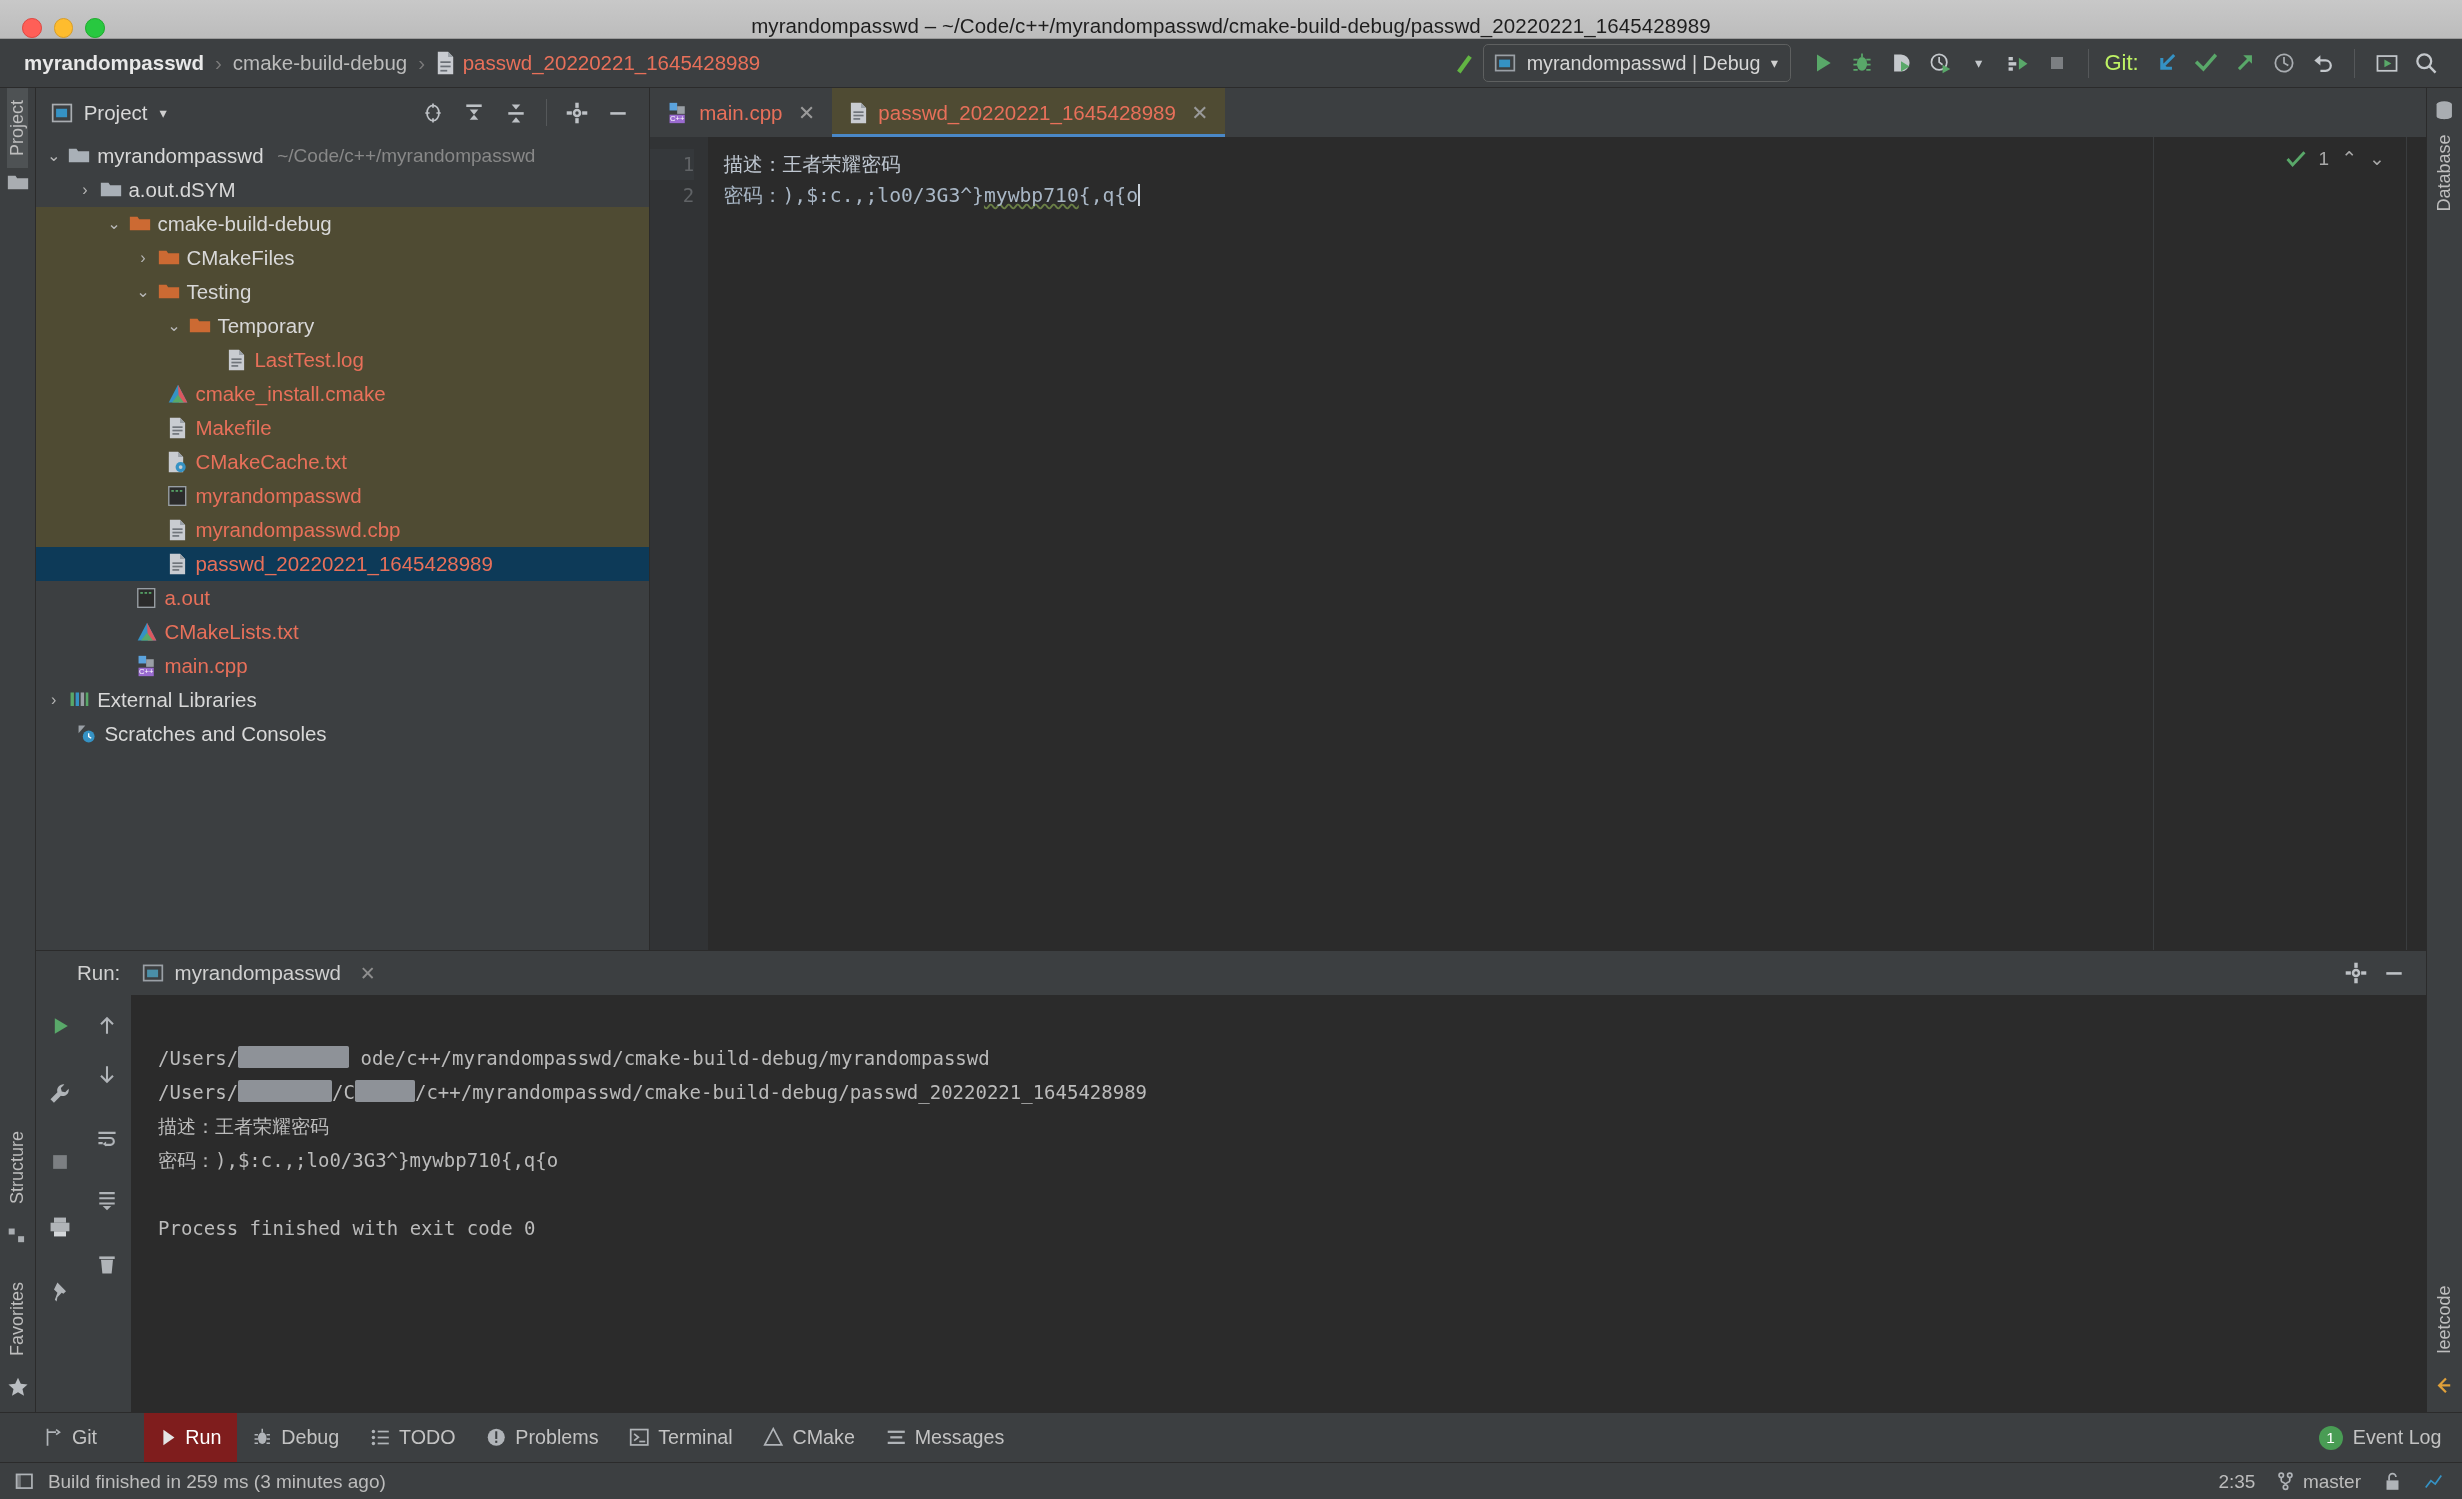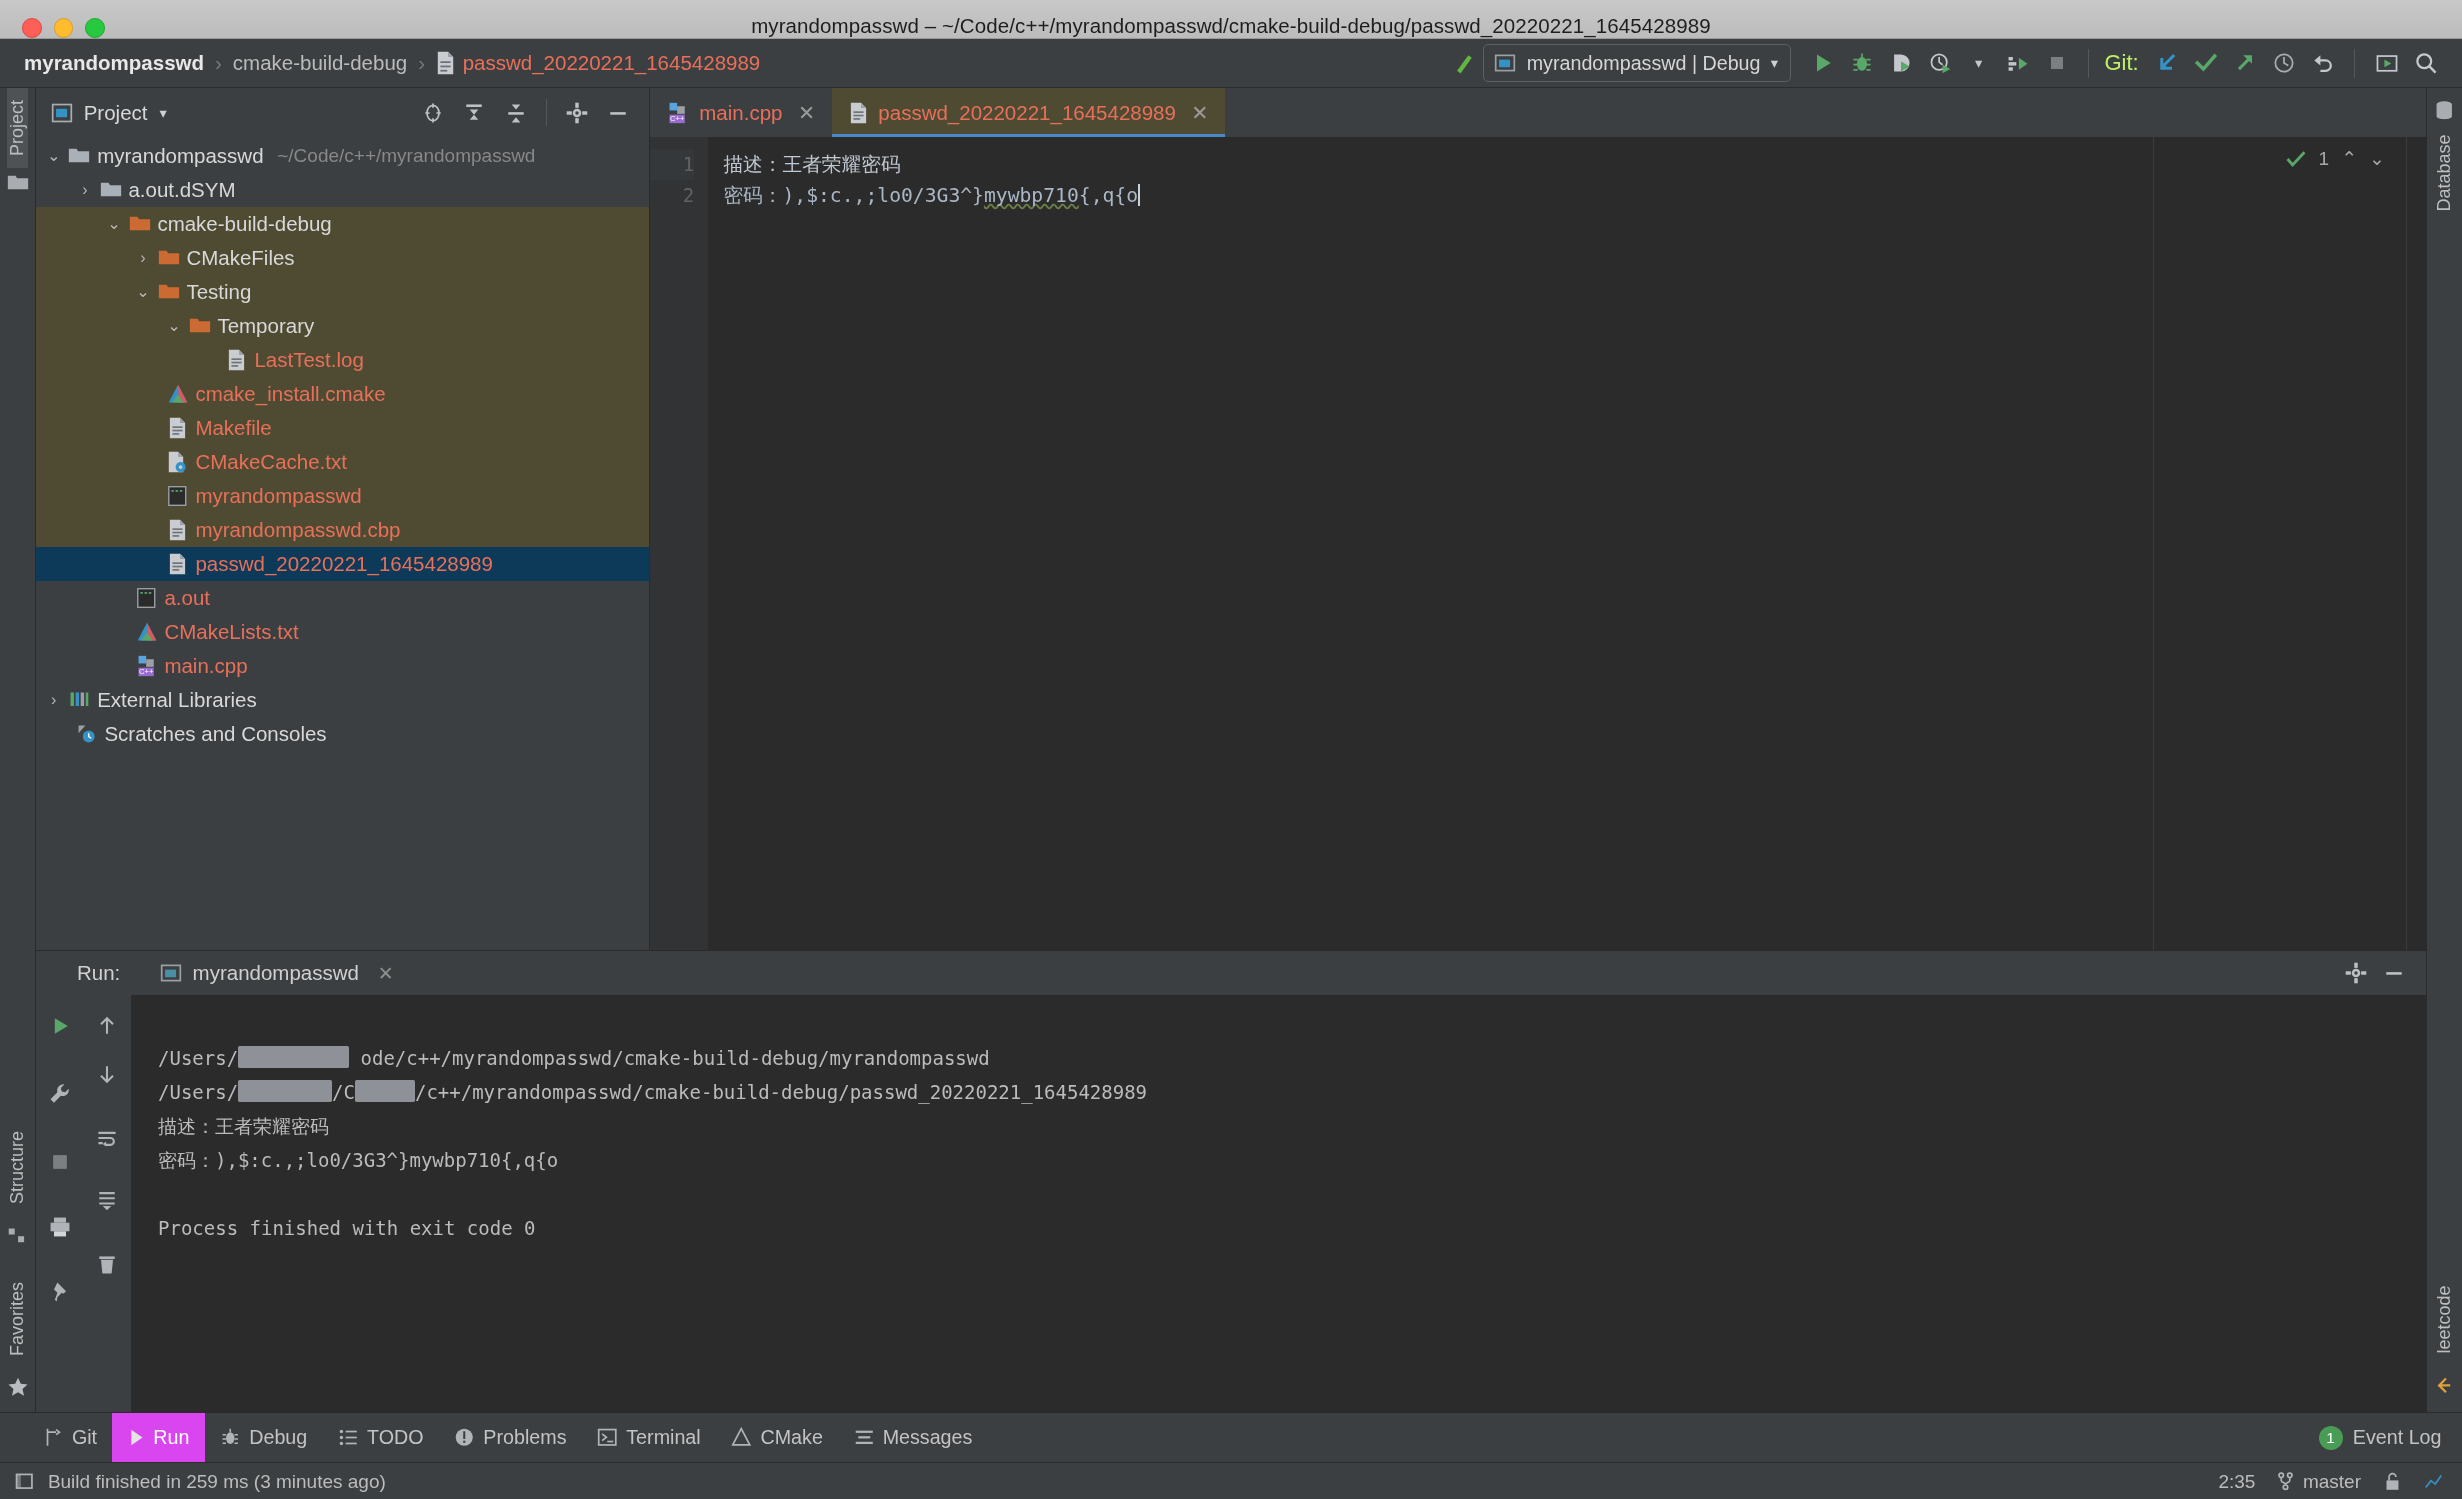--- a/index.html
+++ b/index.html
@@ -169,21 +169,21 @@
   .rightstrip .vtab { padding: 13.7px 0; }
   .rs-bottom { margin-top: auto; display:flex; flex-direction: column; align-items:center; padding-bottom: 15.4px; gap: 8.5px; }
 
   
   .runpane {
     height: 462px; flex: 0 0 462px; background: #3c3f41;
     border-top: 0.9px solid #2b2b2b; display: flex; flex-direction: column;
   }
   .run-header {
     height: 44px; flex: 0 0 44px; display: flex; align-items: center;
-    padding-left: 41px; gap: 18px;
+    padding-left: 41px; gap: 0;
   }
   .run-label { color: #d0d0d0; font-size: 20.5px; margin-right: 22px; }
   .run-tab { display: flex; align-items: center; gap: 10.3px; color: #d0d0d0; font-size: 20.5px; }
   .run-tab .x { color: #8e8e8e; font-size: 19px; margin-left: 8.5px; }
   .run-header-right { margin-left: auto; display: flex; align-items: center; gap: 13.7px; padding-right: 20.5px; }
 
   .run-body { flex: 1 1 auto; display: flex; min-height: 0; }
   .run-gutter {
     width: 96px; flex: 0 0 96px; display: flex;
     border-right: 0.9px solid #2b2b2b;
@@ -203,21 +203,21 @@
   
   .bottomtabs {
     height: 50px; flex: 0 0 50px; background: #3c3f41;
     display: flex; align-items: stretch; border-top: 0.9px solid #2b2b2b;
     padding-left: 29px;
   }
   .btab {
     display: flex; align-items: center; gap: 8.5px; padding: 0 15.4px;
     color: #c3c3c3; font-size: 19.7px; white-space: nowrap;
   }
-  .btab.active { background: #d946ef; color: #ffffff; }
+  .btab.active { background: #7f1d1d; color: #ffffff; margin-left: 32px; }
   .bottomtabs-right { margin-left: auto; display: flex; align-items: center; padding-right: 20.5px; gap: 10.3px; }
   .evtbadge {
     width: 24px; height: 24px; border-radius: 50%; background: #499c54; color: #fff;
     font-size: 15.4px; display:flex; align-items:center; justify-content:center;
   }
 
   .statusbar {
     height: 38px; flex: 0 0 38px; background: #3c3f41; display: flex; align-items: center;
     padding: 0 19px 0 13.7px; border-top: 0.9px solid #2b2b2b; color: #bcbcbc; font-size: 19px;
   }

